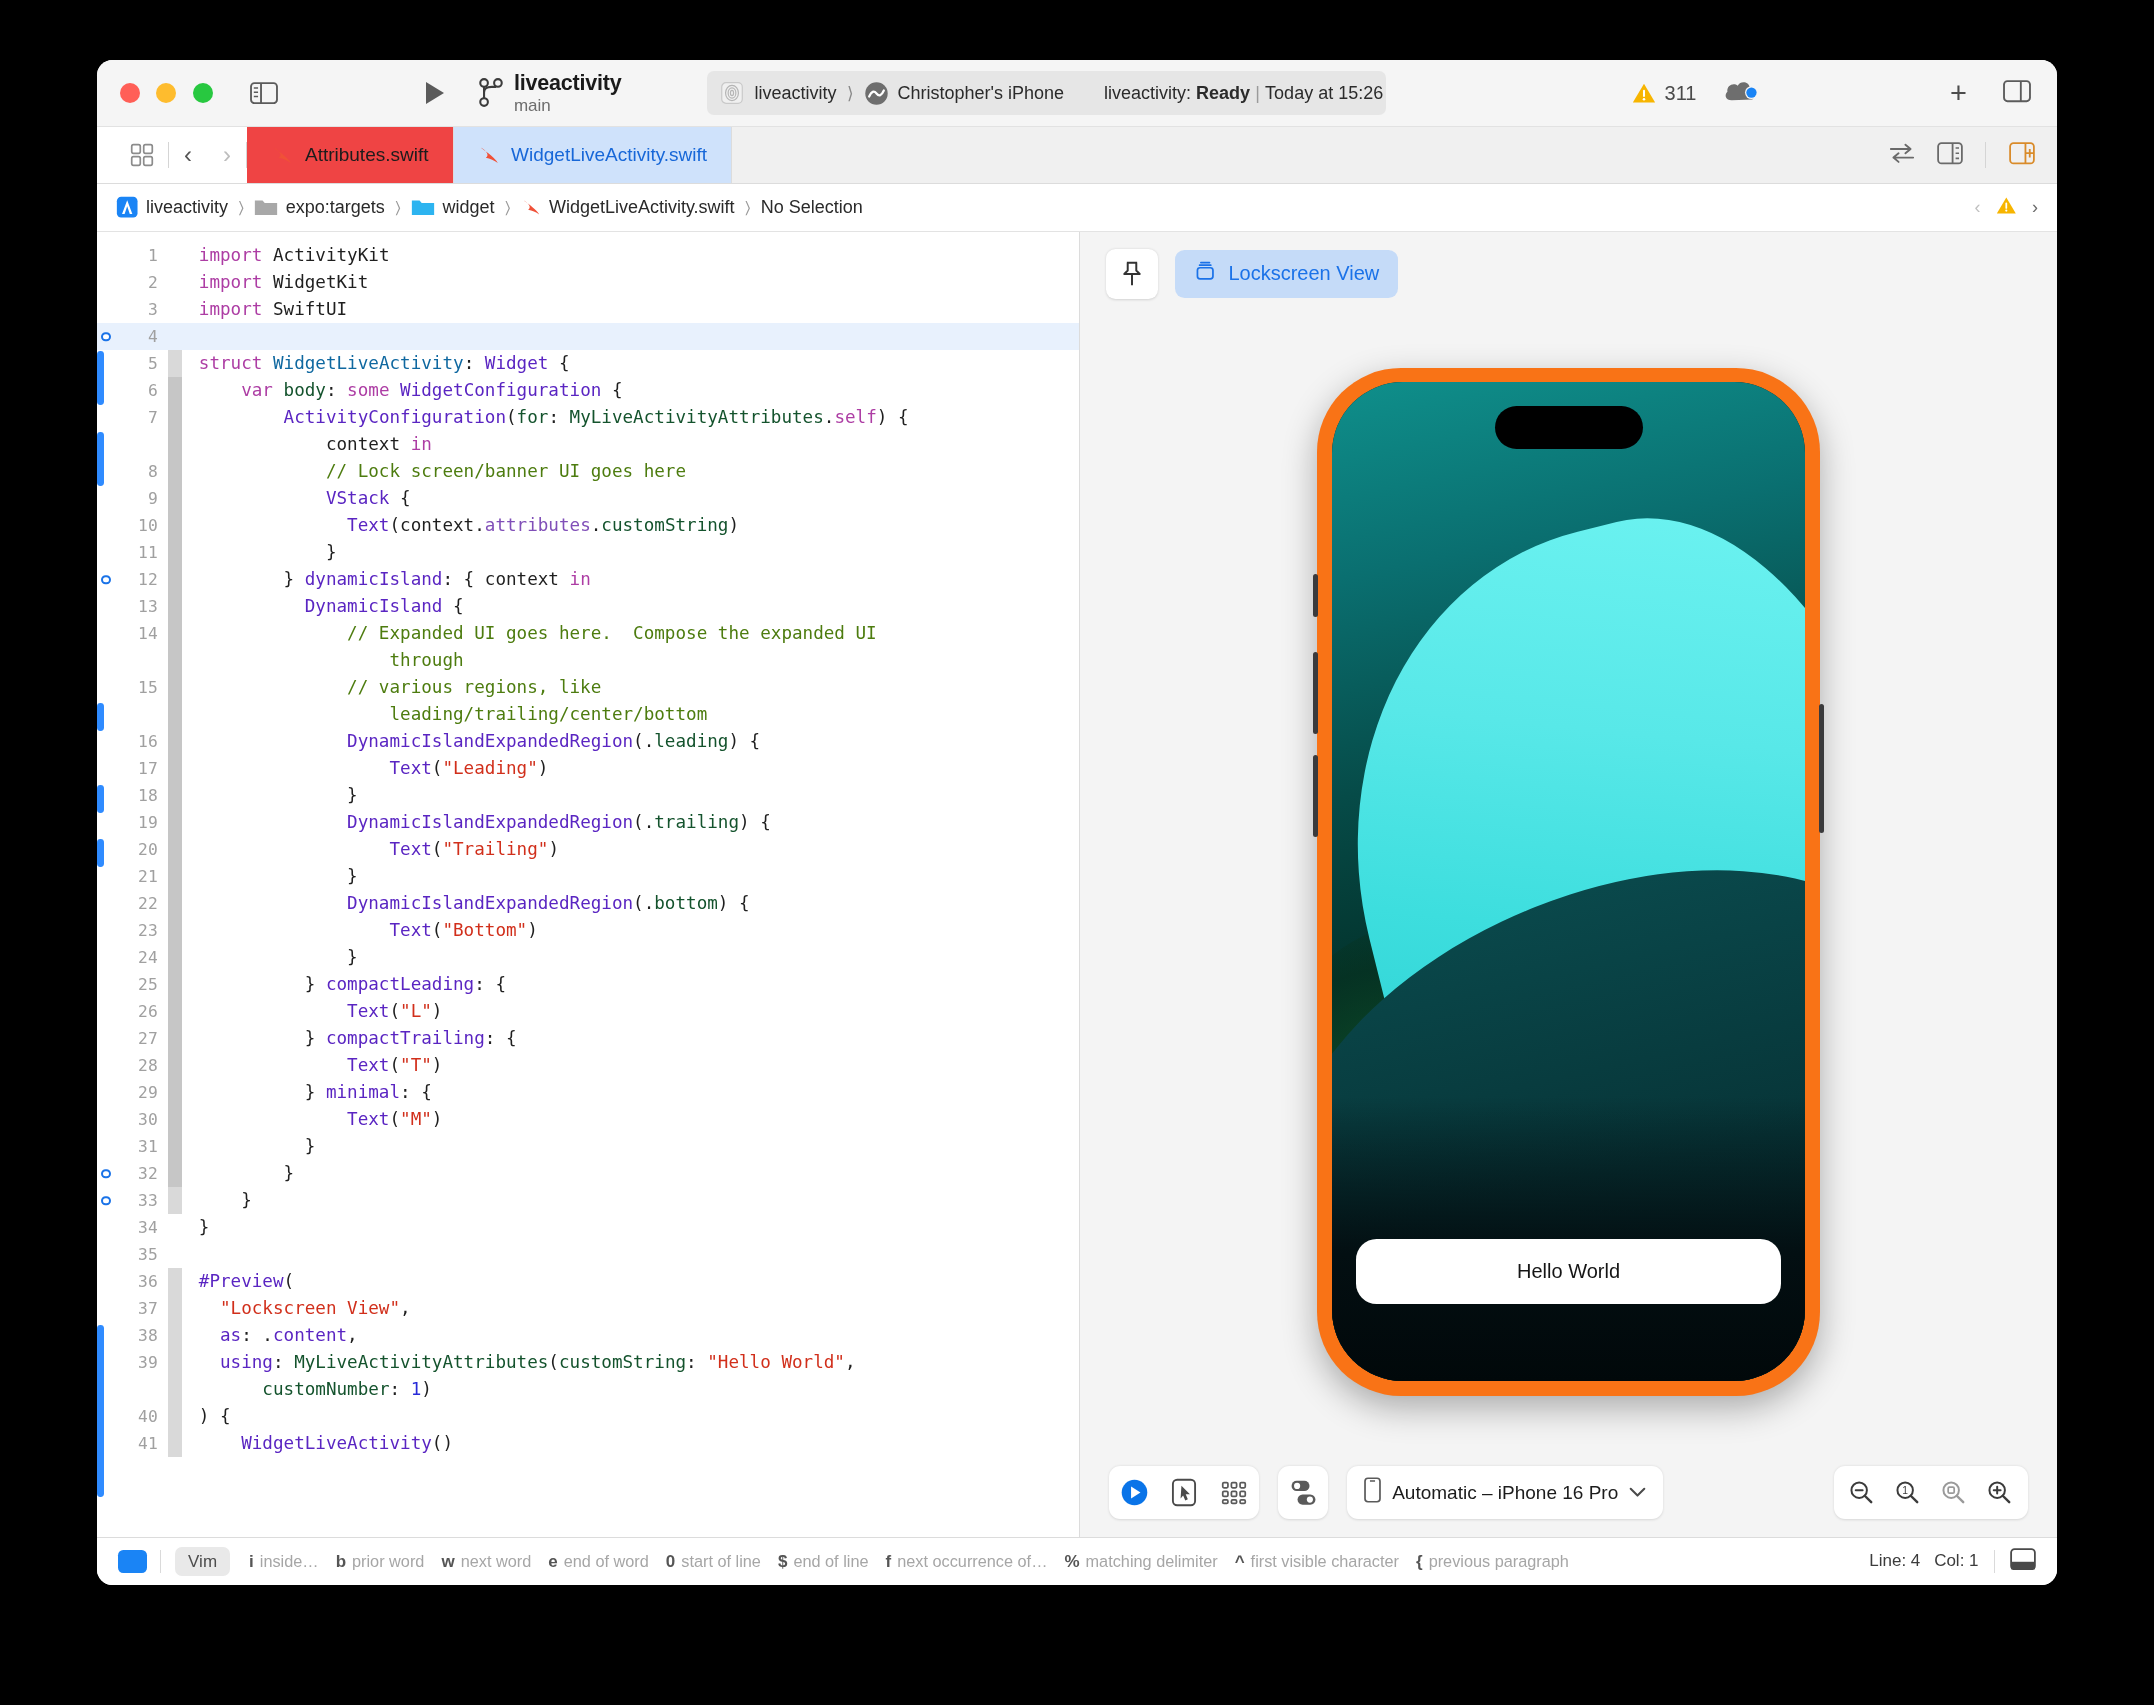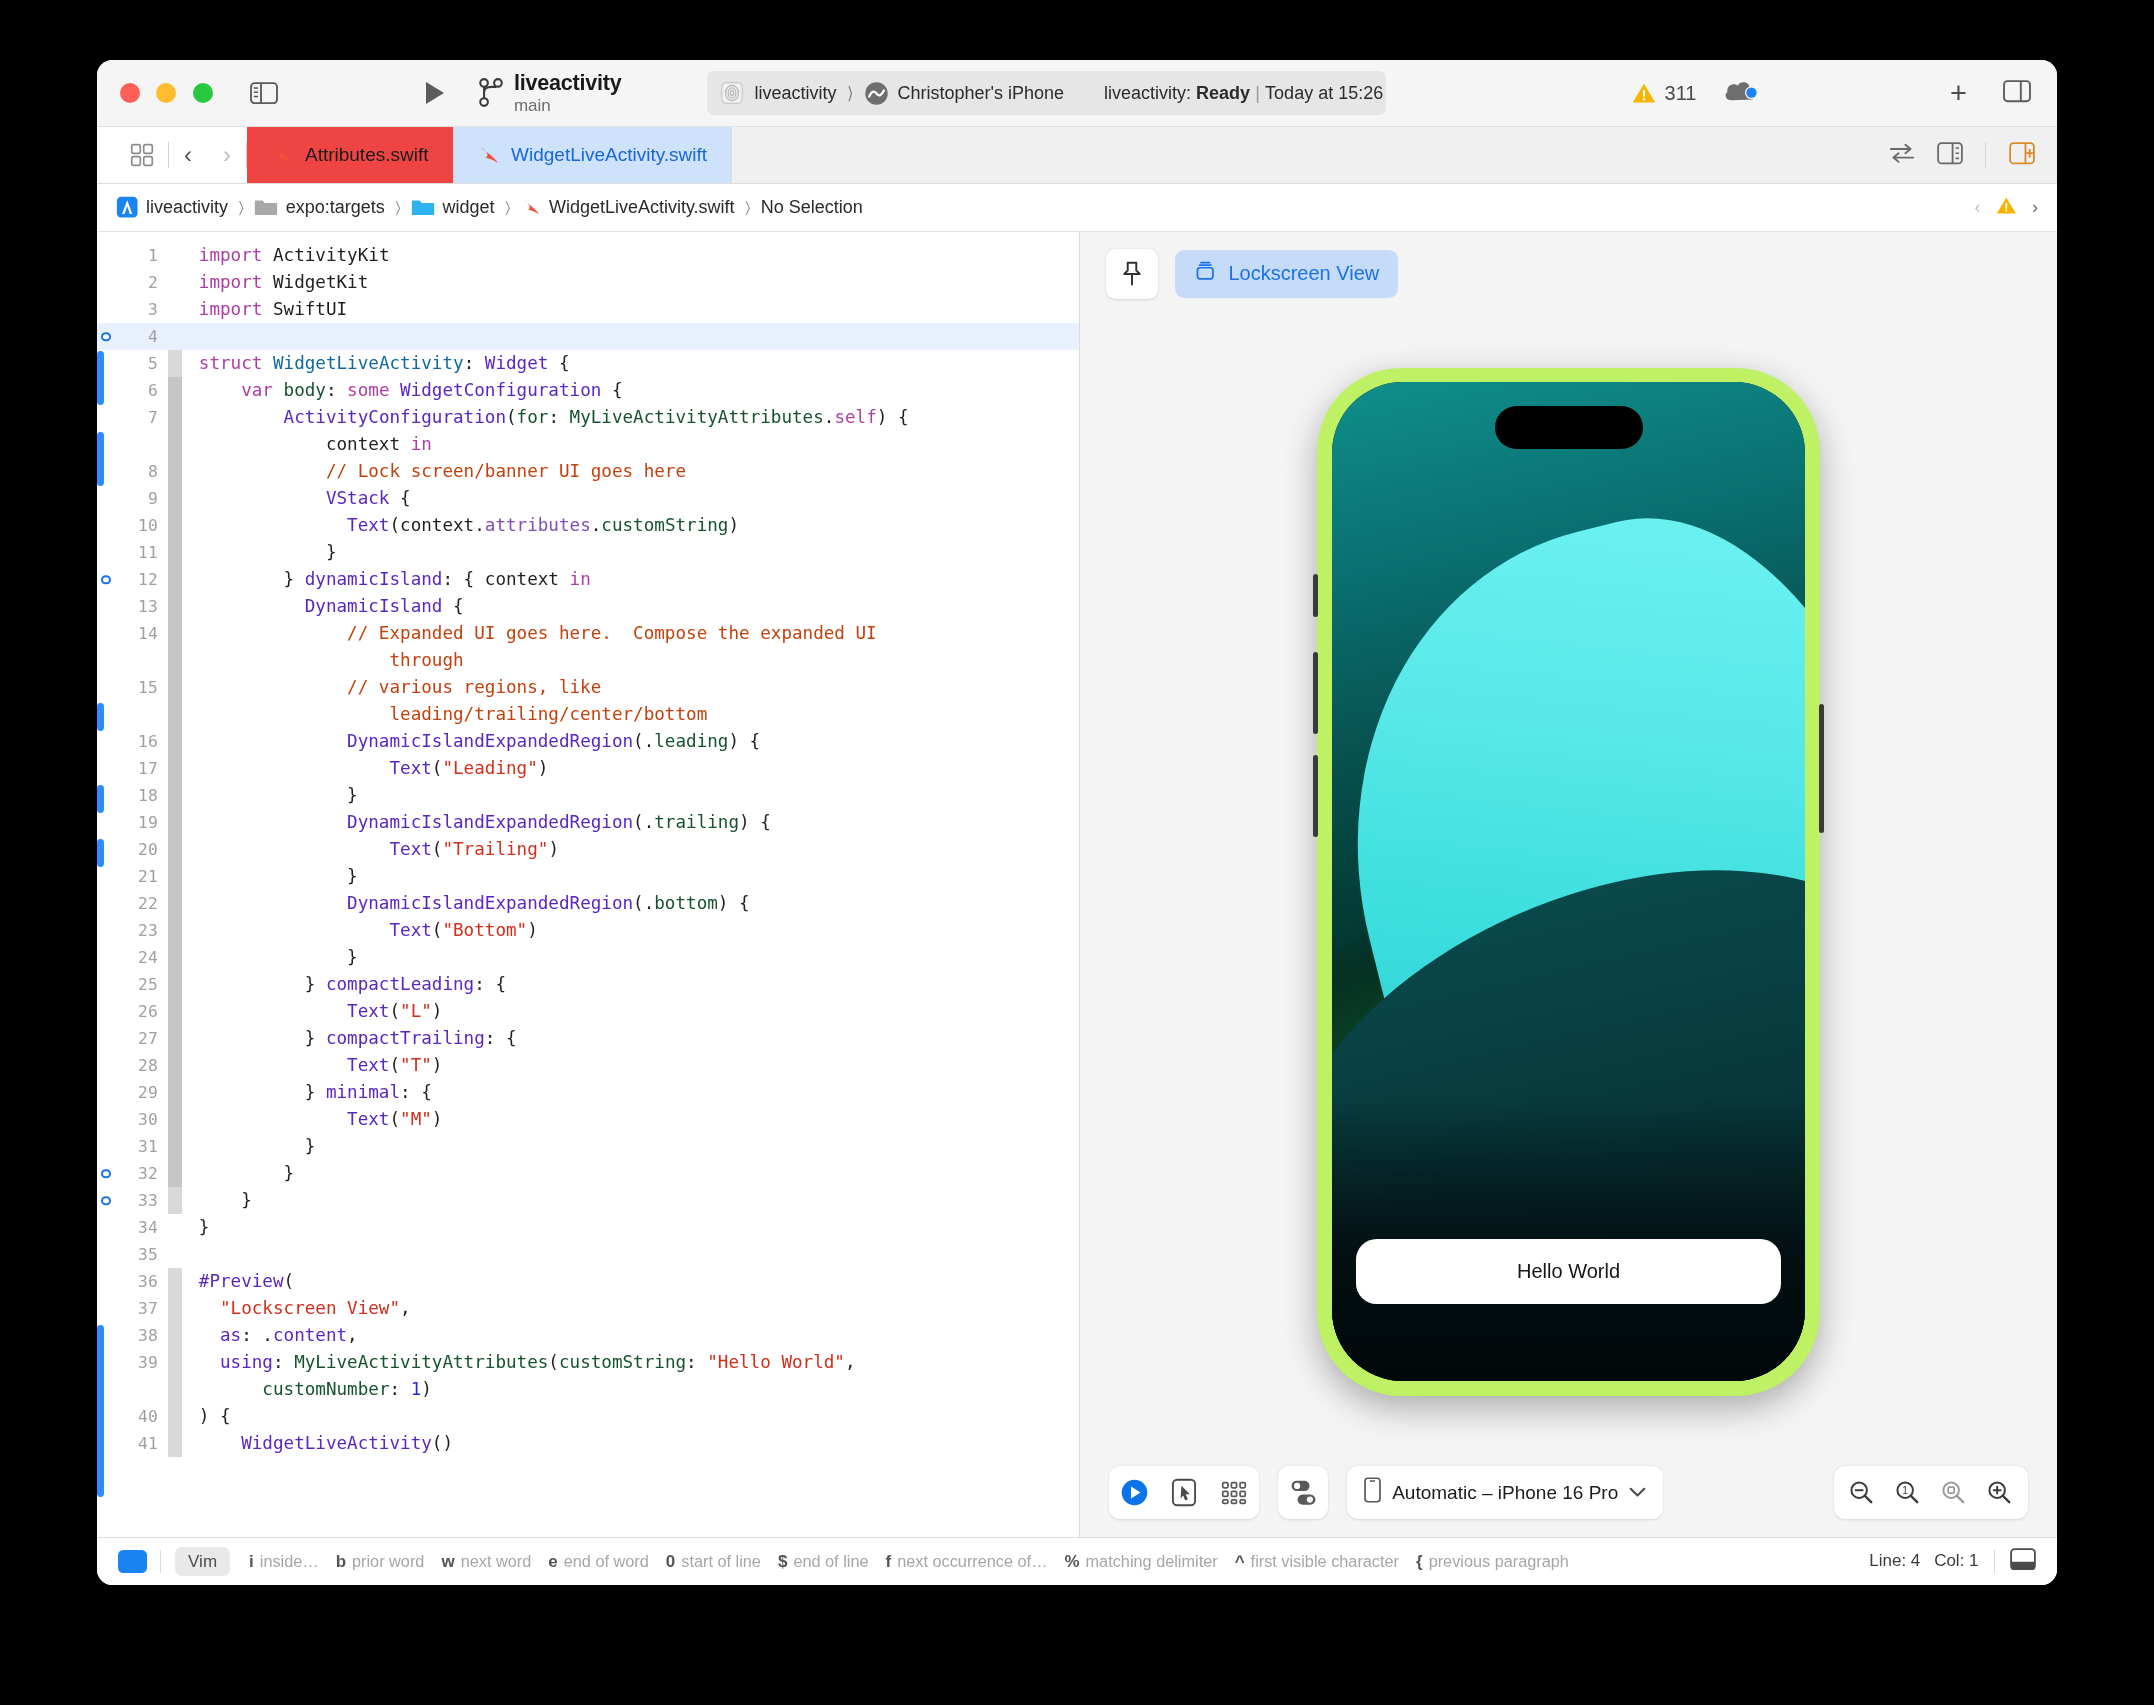--- a/index.html
+++ b/index.html
@@ -220,21 +220,21 @@
     border-radius: 3.4px;
   }
 
   
   .kw   { color: #ad3da4; font-weight: 500; }
   .typ  { color: #0f68a0; }
   .typ2 { color: #14532d; }
   .fn   { color: #5a25c2; }
   .prop { color: #804fb8; }
   .str  { color: #d12f1b; }
-  .cmt  { color: #c2410c; }
+  .cmt  { color: #4d7c0f; }
   .num  { color: #272ad8; }
   .plain{ color: #1f1f1f; }
 
   
   .preview {
     flex: 1 1 auto;
     background: #f4f4f4;
     display: flex; flex-direction: column;
     border-left: 0.9px solid #dcdcdc;
     position: relative;
@@ -265,21 +265,21 @@
     flex: 1 1 auto;
     display: flex; align-items: center; justify-content: center;
     position: relative;
     min-height: 0;
   }
 
   
   .phone {
     position: relative;
     width: 503px; height: 1028px;
-    background: #bef264;
+    background: #f97316;
     border-radius: 84px;
     padding: 14.6px;
     box-shadow: 0 12px 34px rgba(0,0,0,0.3);
   }
   .phone:before, .phone:after {
     content: ""; position: absolute; background: #3a3a3c; border-radius: 2.6px;
   }
   .phone:before { left: -4.3px; top: 206px; width: 5.2px; height: 43px; }
   .phone:after  { left: -4.3px; top: 284px; width: 5.2px; height: 82px; }
   .btn-vol2 {

